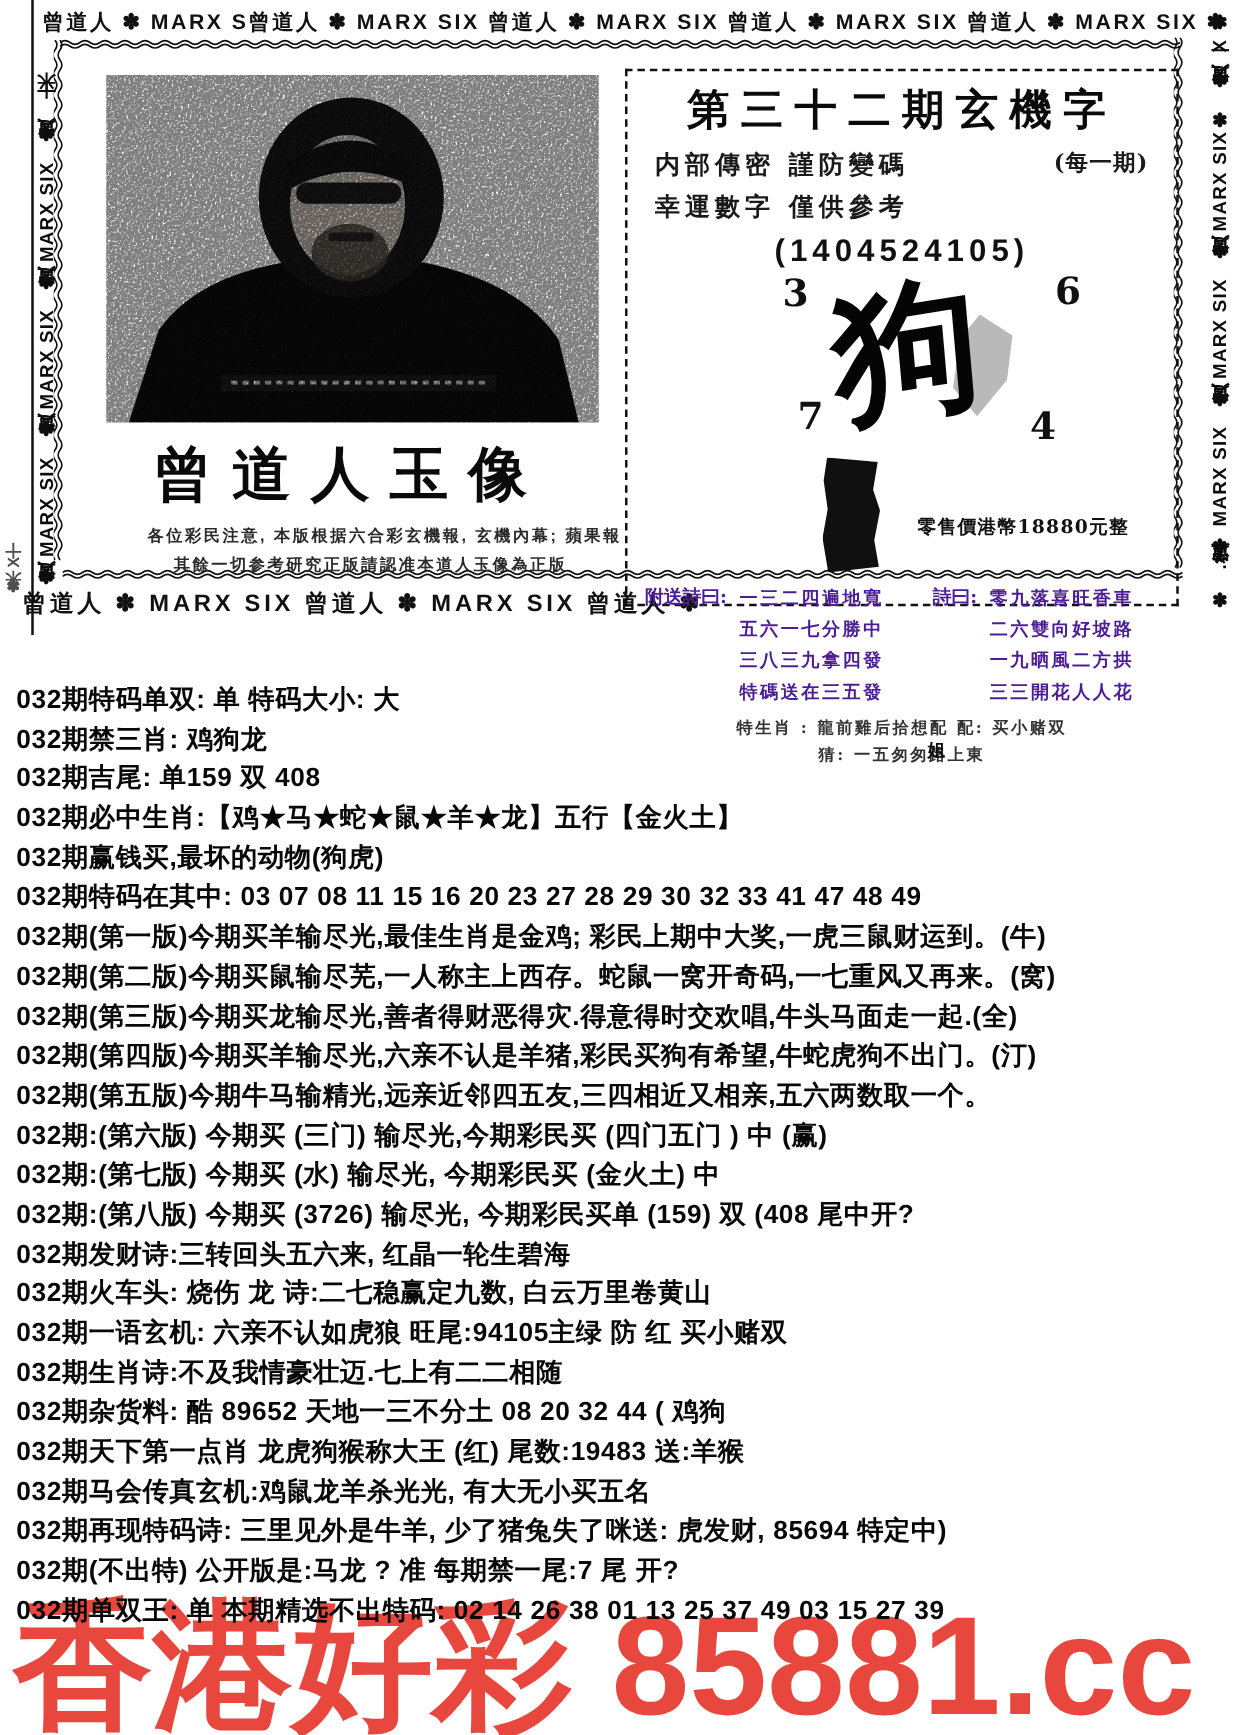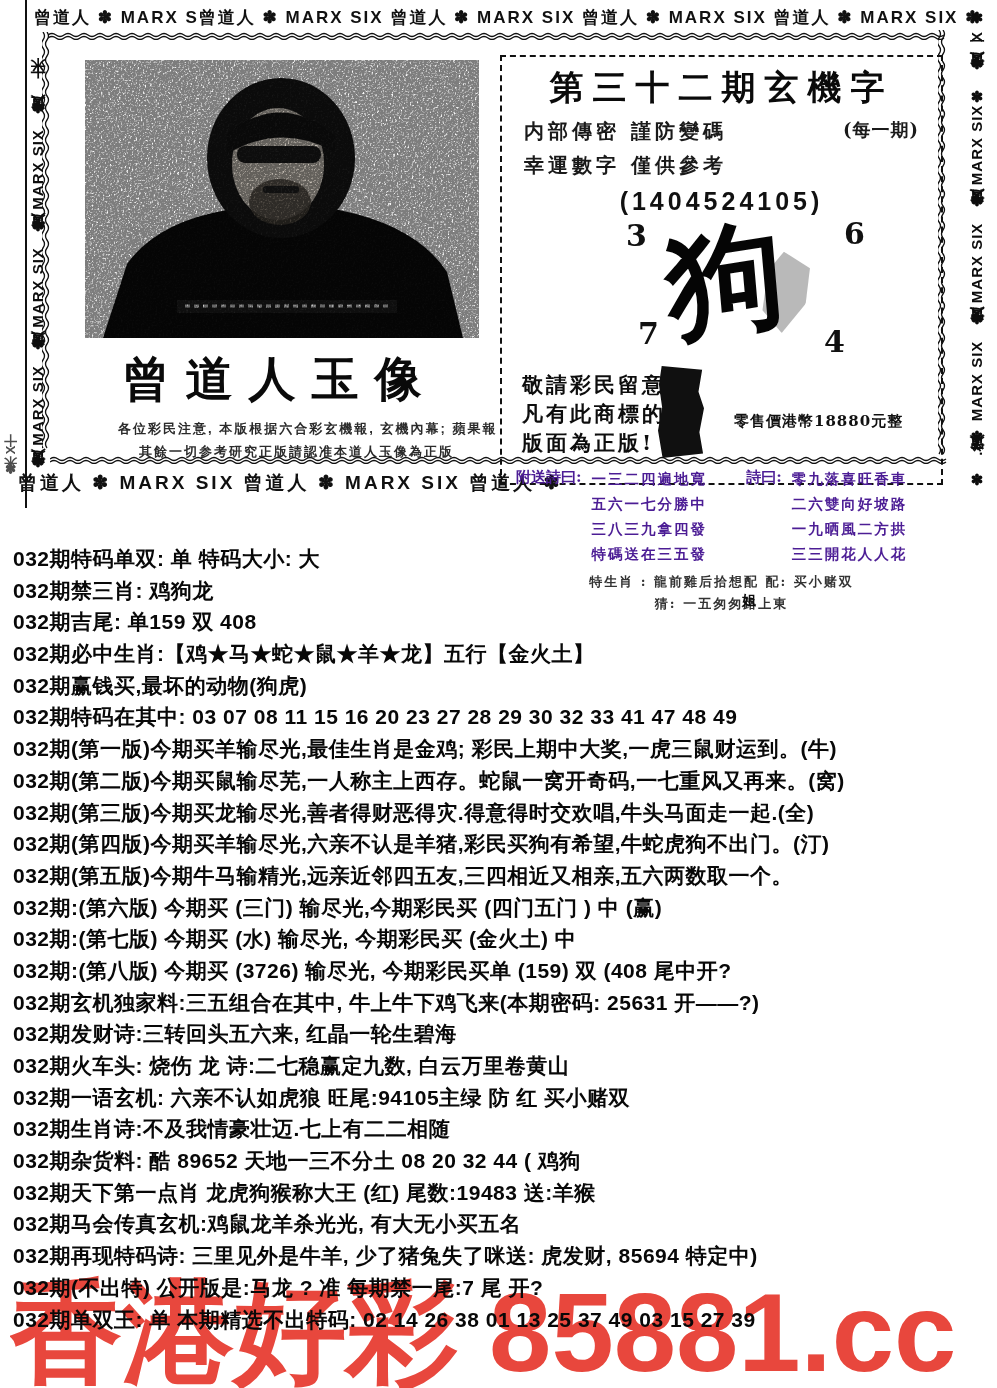--- a/index.html
+++ b/index.html
@@ -154,25 +154,20 @@
   <div id="zodiac-zone">
     <div id="zodiac-shadow"></div>
     <div id="zodiac-char">狗</div>
     <div id="num-tl" class="corner-num">3</div>
     <div id="num-tr" class="corner-num">6</div>
     <div id="num-bl" class="corner-num">7</div>
     <div id="num-br" class="corner-num">4</div>
   </div>
 
   <div id="notice-zone">
-    <div id="notice-lines">
-      <div>敬請彩民留意</div>
-      <div>凡有此商標的</div>
-      <div>版面為正版!</div>
-    </div>
     <div id="stamp"></div>
     <div id="price">零售價港幣18880元整</div>
   </div>
 
   <div id="poems">
     <div id="poem-left" class="poem">
       <div class="label">附送詩曰:</div>
       <div class="plines" style="margin-left:10px;">
         <div>一三二四遍地寬</div>
         <div>五六一七分勝中</div>
@@ -203,21 +198,20 @@
     <div class="tline">032期赢钱买,最坏的动物(狗虎)</div>
     <div class="tline">032期特码在其中: 03 07 08 11 15 16 20 23 27 28 29 30 32 33 41 47 48 49</div>
     <div class="tline">032期(第一版)今期买羊输尽光,最佳生肖是金鸡; 彩民上期中大奖,一虎三鼠财运到。(牛)</div>
     <div class="tline">032期(第二版)今期买鼠输尽芜,一人称主上西存。蛇鼠一窝开奇码,一七重风又再来。(窝)</div>
     <div class="tline">032期(第三版)今期买龙输尽光,善者得财恶得灾.得意得时交欢唱,牛头马面走一起.(全)</div>
     <div class="tline">032期(第四版)今期买羊输尽光,六亲不认是羊猪,彩民买狗有希望,牛蛇虎狗不出门。(汀)</div>
     <div class="tline">032期(第五版)今期牛马输精光,远亲近邻四五友,三四相近又相亲,五六两数取一个。</div>
     <div class="tline">032期:(第六版) 今期买 (三门) 输尽光,今期彩民买 (四门五门 )  中  (赢)</div>
     <div class="tline">032期:(第七版) 今期买 (水) 输尽光, 今期彩民买 (金火土) 中</div>
     <div class="tline">032期:(第八版) 今期买 (3726) 输尽光, 今期彩民买单 (159)  双 (408  尾中开?</div>
-    <div class="tline">032期玄机独家料:三五组合在其中, 牛上牛下鸡飞来(本期密码: 25631  开——?)</div>
     <div class="tline">032期发财诗:三转回头五六来, 红晶一轮生碧海</div>
     <div class="tline">032期火车头: 烧伤 龙 诗:二七稳赢定九数, 白云万里卷黄山</div>
     <div class="tline">032期一语玄机: 六亲不认如虎狼  旺尾:94105主绿  防 红 买小赌双</div>
     <div class="tline">032期生肖诗:不及我情豪壮迈.七上有二二相随</div>
     <div class="tline">032期杂货料: 酷  89652    天地一三不分土  08 20 32 44  ( 鸡狗</div>
     <div class="tline">032期天下第一点肖 龙虎狗猴称大王    (红)  尾数:19483  送:羊猴</div>
     <div class="tline">032期马会传真玄机:鸡鼠龙羊杀光光, 有大无小买五名</div>
     <div class="tline">032期再现特码诗: 三里见外是牛羊, 少了猪兔失了咪送: 虎发财, 85694 特定中)</div>
     <div class="tline">032期(不出特) 公开版是:马龙   ? 准 每期禁一尾:7  尾 开?</div>
     <div class="tline">032期单双王: 单   本期精选不出特码: 02 14 26 38 01 13 25 37 49 03 15 27 39</div>

